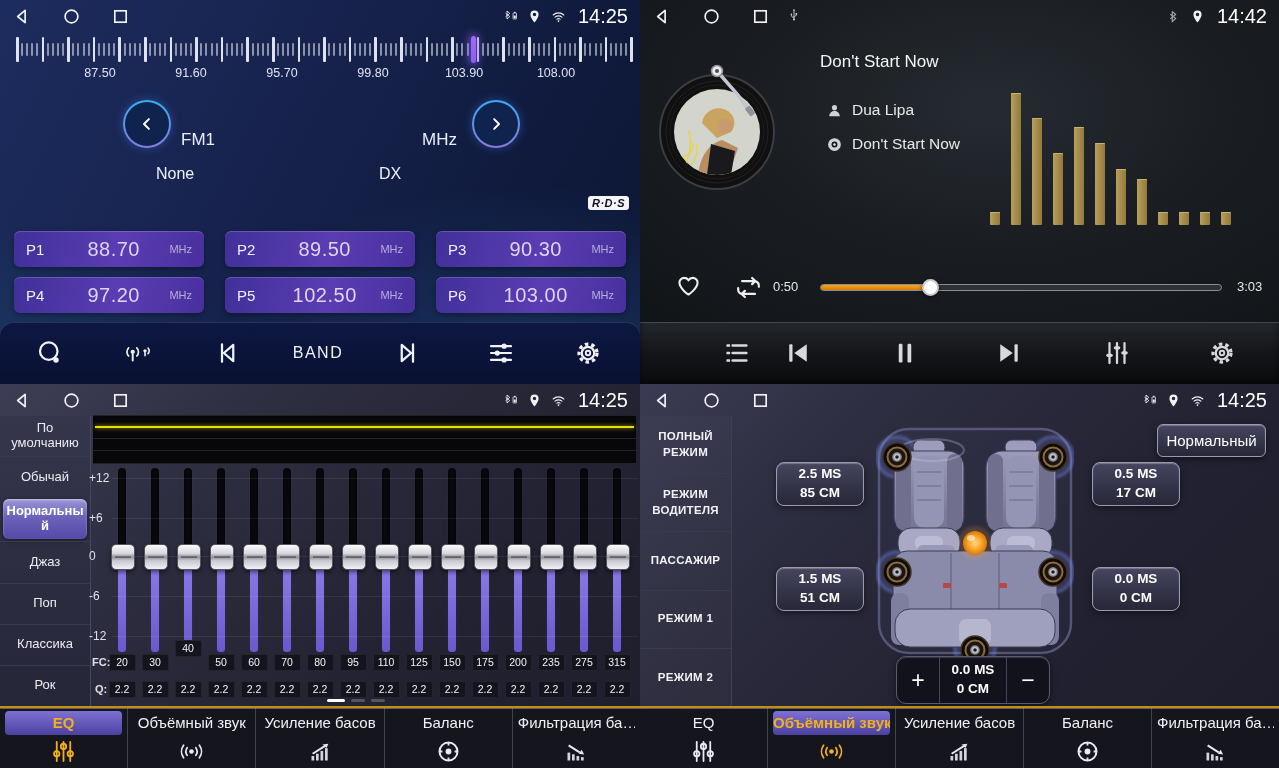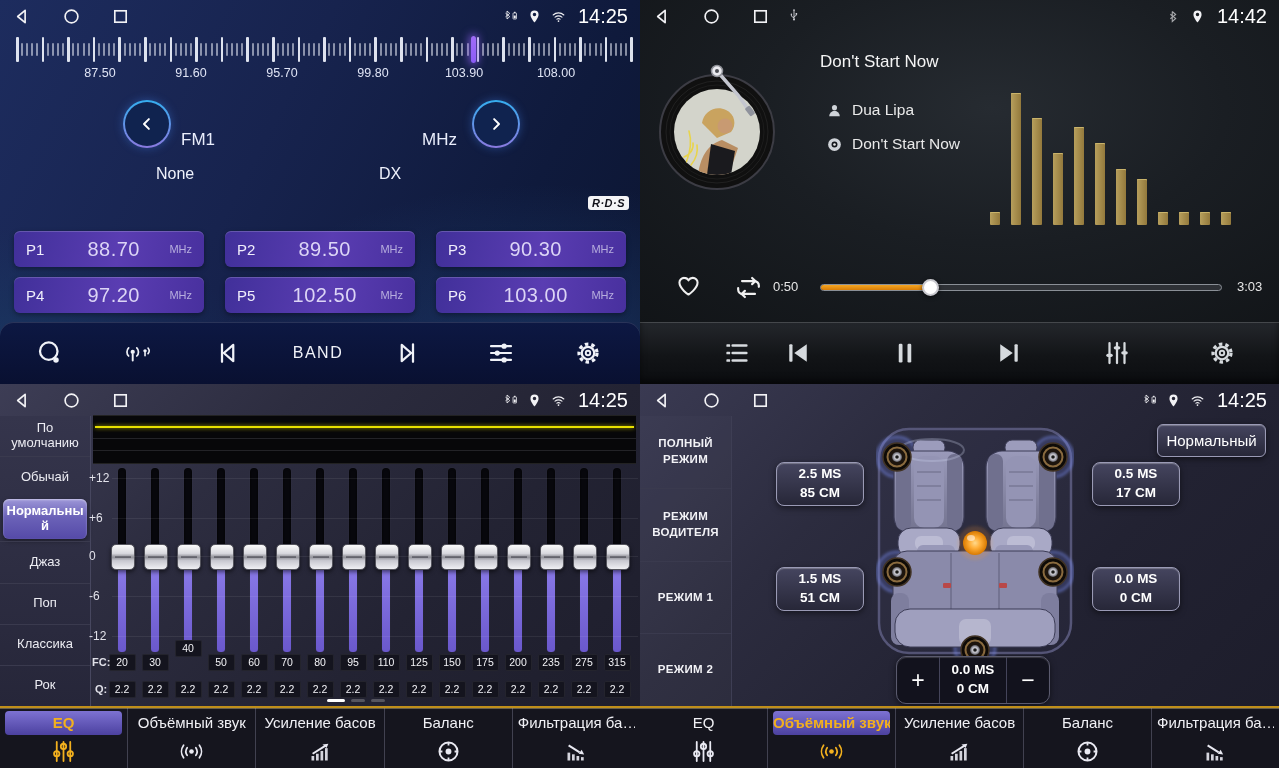--- a/index.html
+++ b/index.html
@@ -894,20 +894,23 @@
     <div id="sr-menu">
         <div class="sr-item">
           <span>ПОЛНЫЙ</span>
           <span>РЕЖИМ</span>
         </div>
         <div class="sr-item">
           <span>РЕЖИМ</span>
           <span>ВОДИТЕЛЯ</span>
         </div>
         <div class="sr-item">
+          <span>ПАССАЖИР</span>
+        </div>
+        <div class="sr-item">
           <span>РЕЖИМ 1</span>
         </div>
         <div class="sr-item">
           <span>РЕЖИМ 2</span>
         </div>
       </div>
 
     <div class="pill-btn" id="sr-preset">Нормальный</div>
 
     <div class="pill-btn delay-btn" id="d-fl">

